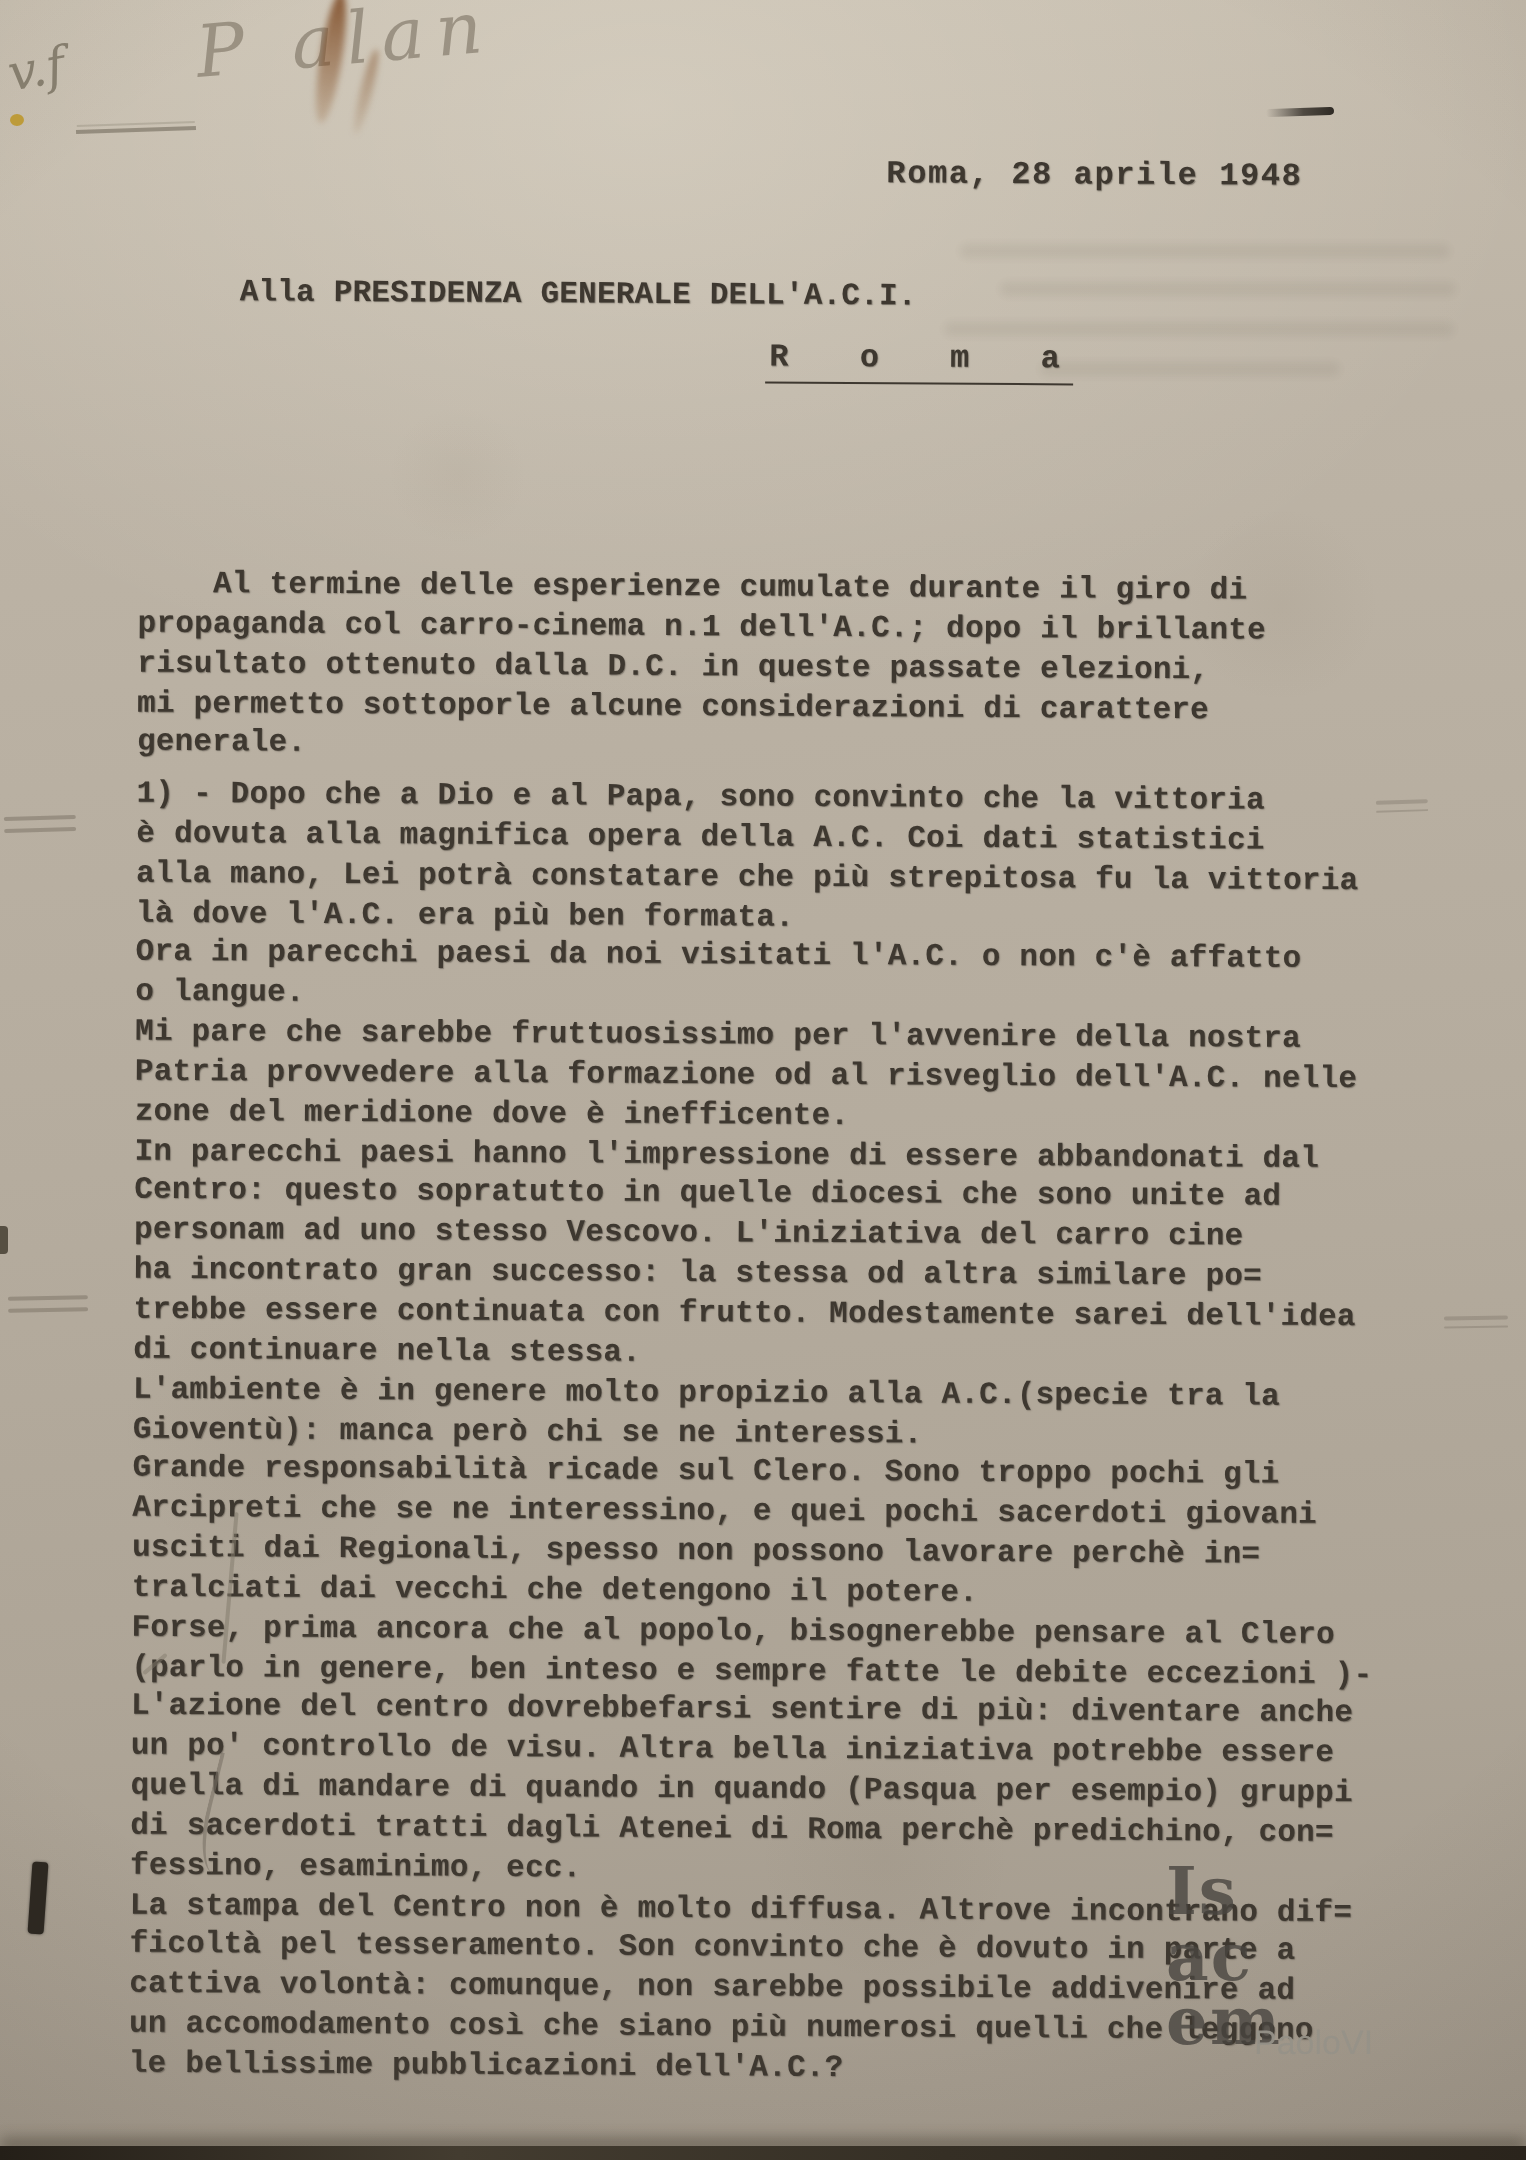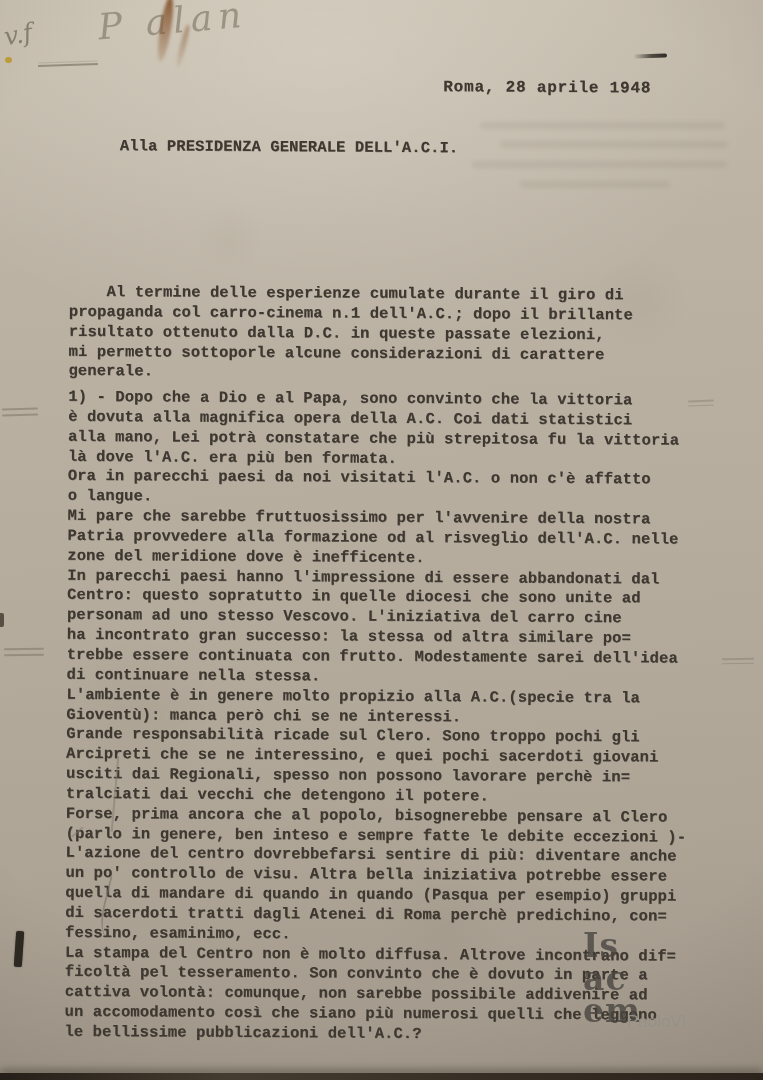--- a/index.html
+++ b/index.html
@@ -96,20 +96,21 @@
   <div class="ghost">
     <i class="g1"></i>
       <i class="g2"></i>
       <i class="g3"></i>
       <i class="g4"></i>
   </div>
 
   <div class="typed">
     <div class="type date-line">Roma, 28 aprile 1948</div>
     <div class="type recipient">Alla PRESIDENZA GENERALE DELL'A.C.I.</div>
+    <div class="type city-heading">R o m a</div>
     <div class="type typeblock intro"><div class="tline">    Al termine delle esperienze cumulate durante il giro di</div><div class="tline">propaganda col carro-cinema n.1 dell'A.C.; dopo il brillante</div><div class="tline">risultato ottenuto dalla D.C. in queste passate elezioni,</div><div class="tline">mi permetto sottoporle alcune considerazioni di carattere</div><div class="tline">generale.</div></div>
     <div class="type typeblock bodyblock"><div class="tline">1) - Dopo che a Dio e al Papa, sono convinto che la vittoria</div><div class="tline">è dovuta alla magnifica opera della A.C. Coi dati statistici</div><div class="tline">alla mano, Lei potrà constatare che più strepitosa fu la vittoria</div><div class="tline">là dove l'A.C. era più ben formata.</div><div class="tline">Ora in parecchi paesi da noi visitati l'A.C. o non c'è affatto</div><div class="tline">o langue.</div><div class="tline">Mi pare che sarebbe fruttuosissimo per l'avvenire della nostra</div><div class="tline">Patria provvedere alla formazione od al risveglio dell'A.C. nelle</div><div class="tline">zone del meridione dove è inefficente.</div><div class="tline">In parecchi paesi hanno l'impressione di essere abbandonati dal</div><div class="tline">Centro: questo sopratutto in quelle diocesi che sono unite ad</div><div class="tline">personam ad uno stesso Vescovo. L'iniziativa del carro cine</div><div class="tline">ha incontrato gran successo: la stessa od altra similare po=</div><div class="tline">trebbe essere continuata con frutto. Modestamente sarei dell'idea</div><div class="tline">di continuare nella stessa.</div><div class="tline">L'ambiente è in genere molto propizio alla A.C.(specie tra la</div><div class="tline">Gioventù): manca però chi se ne interessi.</div><div class="tline">Grande responsabilità ricade sul Clero. Sono troppo pochi gli</div><div class="tline">Arcipreti che se ne interessino, e quei pochi sacerdoti giovani</div><div class="tline">usciti dai Regionali, spesso non possono lavorare perchè in=</div><div class="tline">tralciati dai vecchi che detengono il potere.</div><div class="tline">Forse, prima ancora che al popolo, bisognerebbe pensare al Clero</div><div class="tline">(parlo in genere, ben inteso e sempre fatte le debite eccezioni )-</div><div class="tline">L'azione del centro dovrebbefarsi sentire di più: diventare anche</div><div class="tline">un po' controllo de visu. Altra bella iniziativa potrebbe essere</div><div class="tline">quella di mandare di quando in quando (Pasqua per esempio) gruppi</div><div class="tline">di sacerdoti tratti dagli Atenei di Roma perchè predichino, con=</div><div class="tline">fessino, esaminimo, ecc.</div><div class="tline">La stampa del Centro non è molto diffusa. Altrove incontrano dif=</div><div class="tline">ficoltà pel tesseramento. Son convinto che è dovuto in parte a</div><div class="tline">cattiva volontà: comunque, non sarebbe possibile addivenire ad</div><div class="tline">un accomodamento così che siano più numerosi quelli che leggono</div><div class="tline">le bellissime pubblicazioni dell'A.C.?</div></div>
   </div>
 
   <div class="eq eq1">
       <i></i>
       <i></i>
     </div>
   <div class="eq eq2">
       <i></i>

